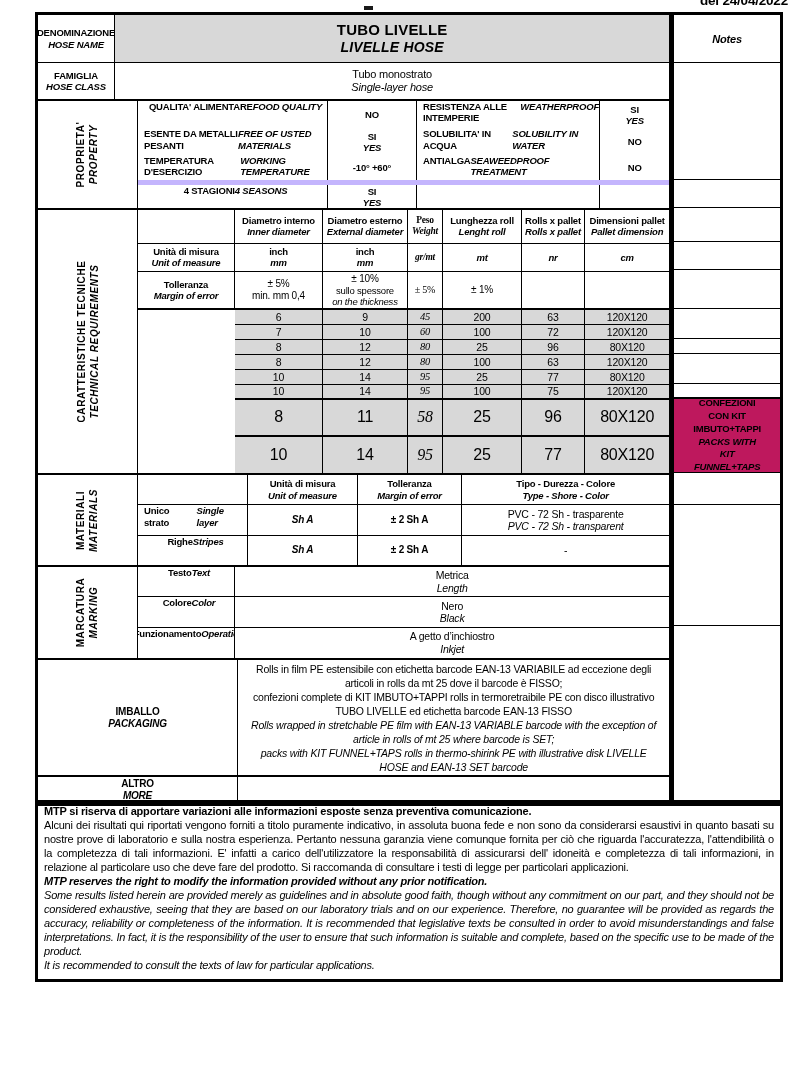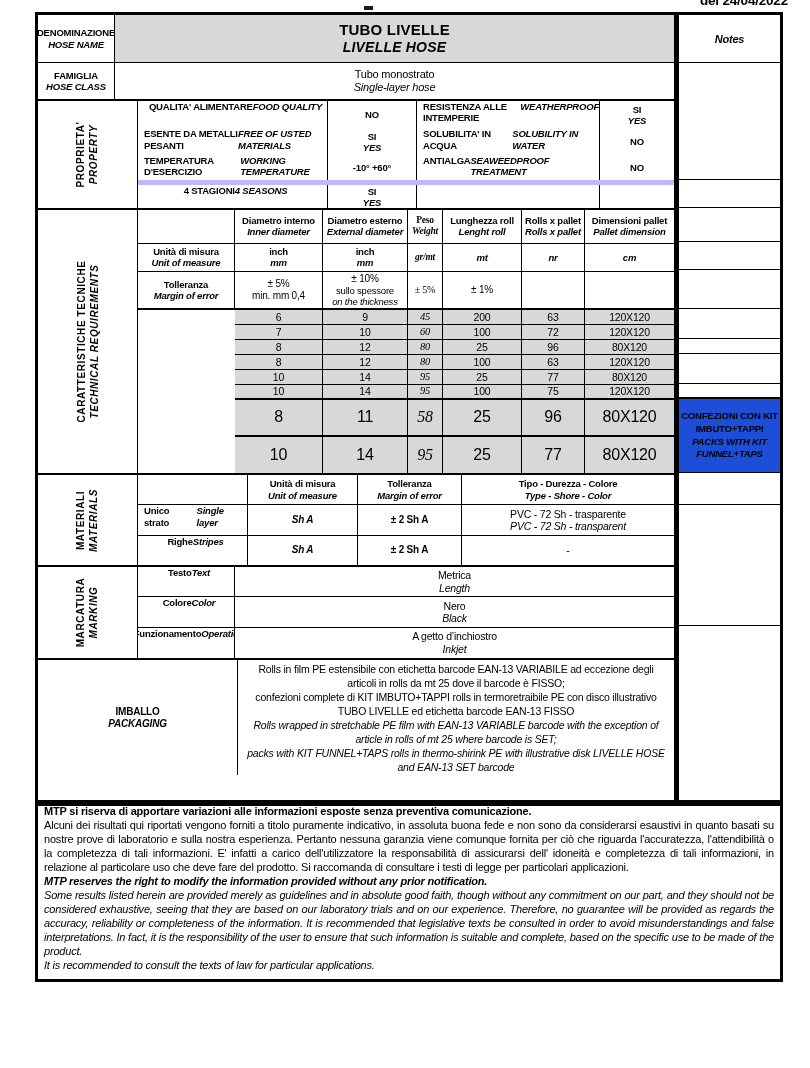--- a/index.html
+++ b/index.html
@@ -84,21 +84,21 @@
   .k-sub { width:97px; } .k-val { flex:1; }
   .krow { height:31px; }
 
   
   .imb-lab { width:200px; border-right:1px solid #000; }
   .imb-txt { flex:1; padding:1px 8px; font-size:10.5px; line-height:14px; }
 
   
   .ncell { border-bottom:1px solid #000; display:flex; flex-direction:column; justify-content:center; align-items:center; text-align:center; }
   .ncell.last { border-bottom:none; }
-  .n-kit { background:#1d4ed8; border-top:1px solid #000; font-size:9.5px; font-weight:bold; line-height:1.35; padding:1px; }
+  .n-kit { background:#be185d; border-top:1px solid #000; font-size:9.5px; font-weight:bold; line-height:1.35; padding:19px; }
 
   .disclaimer {
     position:absolute; left:35px; top:800px; width:748px; height:182px;
     border:3px solid #000; padding:1px 6px 0 6px;
     font-size:11px; line-height:14px; text-align:justify; letter-spacing:-0.2px;
   }
 </style>
 </head>
 <body>
 
@@ -568,20 +568,27 @@
         <span class="bi">PACKAGING</span>
       </div>
       <div class="cell imb-txt">
         <span>Rolls in film PE estensibile con etichetta barcode EAN-13 VARIABILE ad eccezione degli articoli in rolls da mt 25 dove il barcode è FISSO;</span>
         <span>confezioni complete di KIT IMBUTO+TAPPI rolls in termoretraibile PE con disco illustrativo TUBO LIVELLE ed etichetta barcode EAN-13 FISSO</span>
         <span class="i">Rolls wrapped in stretchable PE film with EAN-13 VARIABLE barcode with the exception of article in rolls of mt 25 where barcode is SET;</span>
         <span class="i">packs with KIT FUNNEL+TAPS rolls in thermo-shirink PE with illustrative disk LIVELLE HOSE and EAN-13 SET barcode</span>
       </div>
     </div>
 
+    <div class="sec sec-altro sec-sep">
+      <div class="cell imb-lab fs10">
+        <span class="b">ALTRO</span>
+        <span class="bi">MORE</span>
+      </div>
+      <div class="cell imb-txt"></div>
+    </div>
 
   </div>
 
   <div class="notes-col">
     <div class="ncell" style="height:48px">
       <span class="bi fs11">Notes</span>
     </div>
     <div class="ncell" style="height:117px"></div>
     <div class="ncell" style="height:28px"></div>
     <div class="ncell" style="height:34px"></div>

